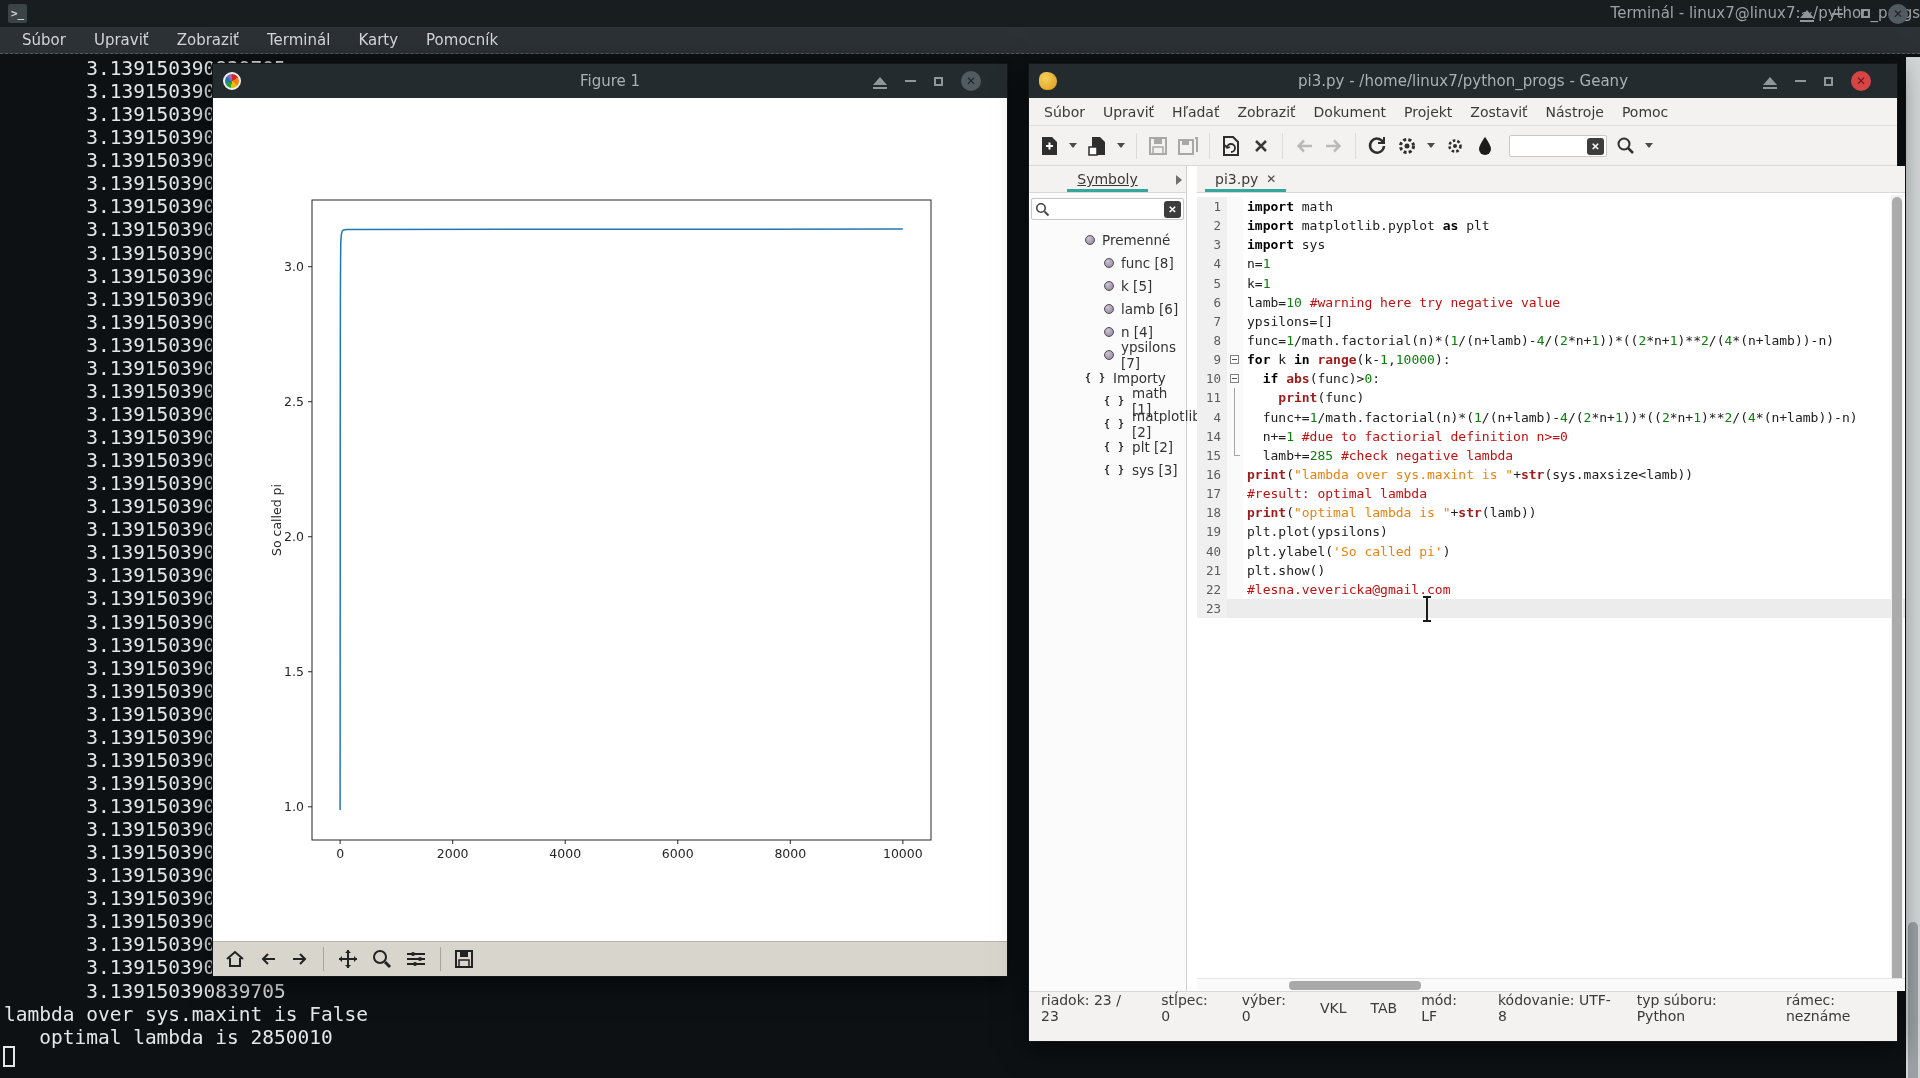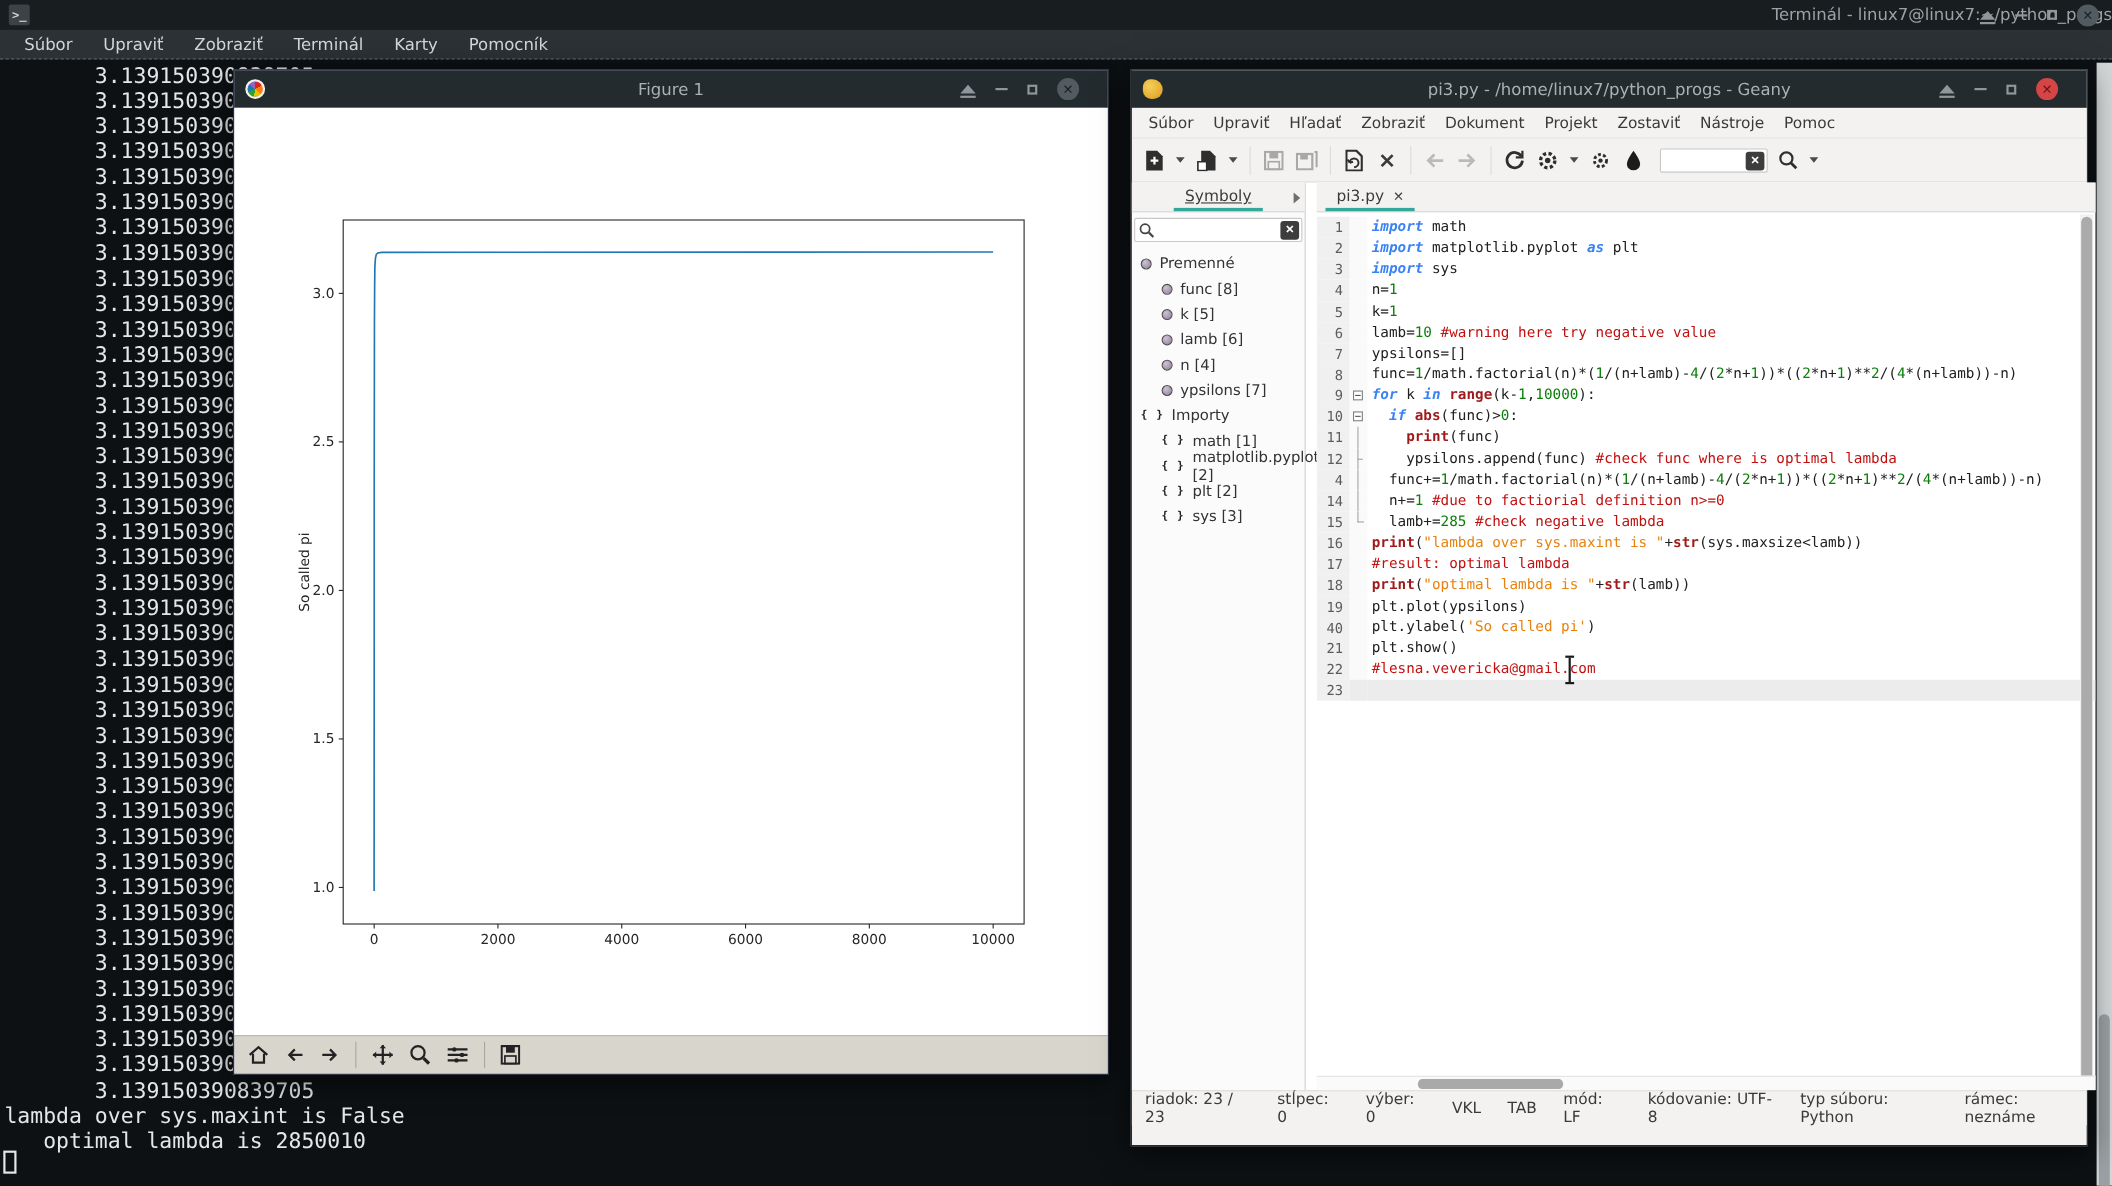--- a/index.html
+++ b/index.html
@@ -76,38 +76,38 @@
   .tab .underline { position:absolute; left:0; bottom:0; height:3px; width:100%; background:#33a79a; }
   .tab-close { color:#444; font-size:12px; font-weight:bold; }
   .tab-scroll-arrow { position:absolute; right:4px; bottom:7px; width:0; height:0;
                       border-top:5px solid transparent; border-bottom:5px solid transparent;
                       border-left:6px solid #6e6e6e; }
   #sb-search { position:absolute; left:2px; top:32px; width:153px; height:22px; background:#fff;
                border:1px solid #c9c8c7; border-radius:2px; }
   #sb-search .mag { position:absolute; left:3px; top:3px; }
   #sb-search .clear { position:absolute; right:2px; top:2px; width:17px; height:17px; background:#3d3d3d;
                       border-radius:3px; color:#fff; font:bold 10px/17px sans-serif; text-align:center; }
-  #symbol-tree { position:absolute; left:0; top:62px; width:158px; font-size:13.5px; color:#333; }
+  #symbol-tree { position:absolute; left:0; top:62px; width:158px; font-size:13.5px; color:#333;padding-left:48px; }
   .tree-row { height:23px; display:flex; align-items:center; gap:7px; }
   .tree-row.group { padding-left:8px; }
   .tree-row.child { padding-left:27px; }
   .var-dot { width:10px; height:10px; border-radius:50%; border:1px solid #4e4e4e;
              background:radial-gradient(circle at 35% 30%, #cfc2d6, #8d7f99); flex:none; }
   .ns-icon { font:bold 10px/1 "DejaVu Sans Mono",monospace; color:#222; letter-spacing:1px; flex:none; }
 
   
   #editor { position:absolute; left:168px; top:0; width:708px; height:825px; background:#fff; }
   #code-lines { position:absolute; left:0; top:4px; width:100%; }
   .crow { display:flex; height:19.15px; font:13px/19.15px "DejaVu Sans Mono",monospace; }
   .ln { width:30px; background:#f0f0f0; color:#5c5c5c; text-align:right; padding-right:6px; flex:none;
         font-size:12.5px; }
   .fold { width:16px; background:#fafafa; flex:none; position:relative; }
   .codecell { flex:1; white-space:pre; color:#202020; padding-left:4px; }
   .crow.current .codecell, .crow.current .fold { background:#ececec; }
-  .tok-k { color:#3b82f6; font-weight:bold;font-style:italic; }
+  .tok-k { color:#000000; font-weight:bold; }
   .tok-b { color:#9f1a1a; font-weight:bold; }
   .tok-n { color:#0a7d0a; }
   .tok-c { color:#c01010; }
   .tok-s { color:#e8820e; }
   .fold-box { position:absolute; left:3px; top:5px; width:9px; height:9px; border:1px solid #808080;
               background:#fff; }
   .fold-box:after { content:""; position:absolute; left:1px; top:3px; width:5px; height:1px; background:#555; }
   .fold-line:before, .fold-tick:before { content:""; position:absolute; left:7px; top:0; width:1px; height:100%;
               background:#a5a5a5; }
   .fold-tick:after { content:""; position:absolute; left:7px; top:9px; width:5px; height:1px; background:#a5a5a5; }
@@ -530,25 +530,20 @@
                   <span class="fold-box"></span>
                 </span>
                 <span class="codecell"><span>  </span><span class="tok-k">if</span><span> </span><span class="tok-b">abs</span><span>(func)&gt;</span><span class="tok-n">0</span><span>:</span></span>
               </div>
               <div class="crow">
                 <span class="ln">11</span>
                 <span class="fold fold-line"></span>
                 <span class="codecell"><span>    </span><span class="tok-b">print</span><span>(func)</span></span>
               </div>
               <div class="crow">
-                <span class="ln">12</span>
-                <span class="fold fold-tick"></span>
-                <span class="codecell"><span>    ypsilons.append(func) </span><span class="tok-c">#check func where is optimal lambda</span></span>
-              </div>
-              <div class="crow">
                 <span class="ln">4</span>
                 <span class="fold fold-line"></span>
                 <span class="codecell"><span>  func+=</span><span class="tok-n">1</span><span>/math.factorial(n)*(</span><span class="tok-n">1</span><span>/(n+lamb)-</span><span class="tok-n">4</span><span>/(</span><span class="tok-n">2</span><span>*n+</span><span class="tok-n">1</span><span>))*((</span><span class="tok-n">2</span><span>*n+</span><span class="tok-n">1</span><span>)**</span><span class="tok-n">2</span><span>/(</span><span class="tok-n">4</span><span>*(n+lamb))-n)</span></span>
               </div>
               <div class="crow">
                 <span class="ln">14</span>
                 <span class="fold fold-line"></span>
                 <span class="codecell"><span>  n+=</span><span class="tok-n">1</span><span> </span><span class="tok-c">#due to factiorial definition n&gt;=0</span></span>
               </div>
               <div class="crow">

